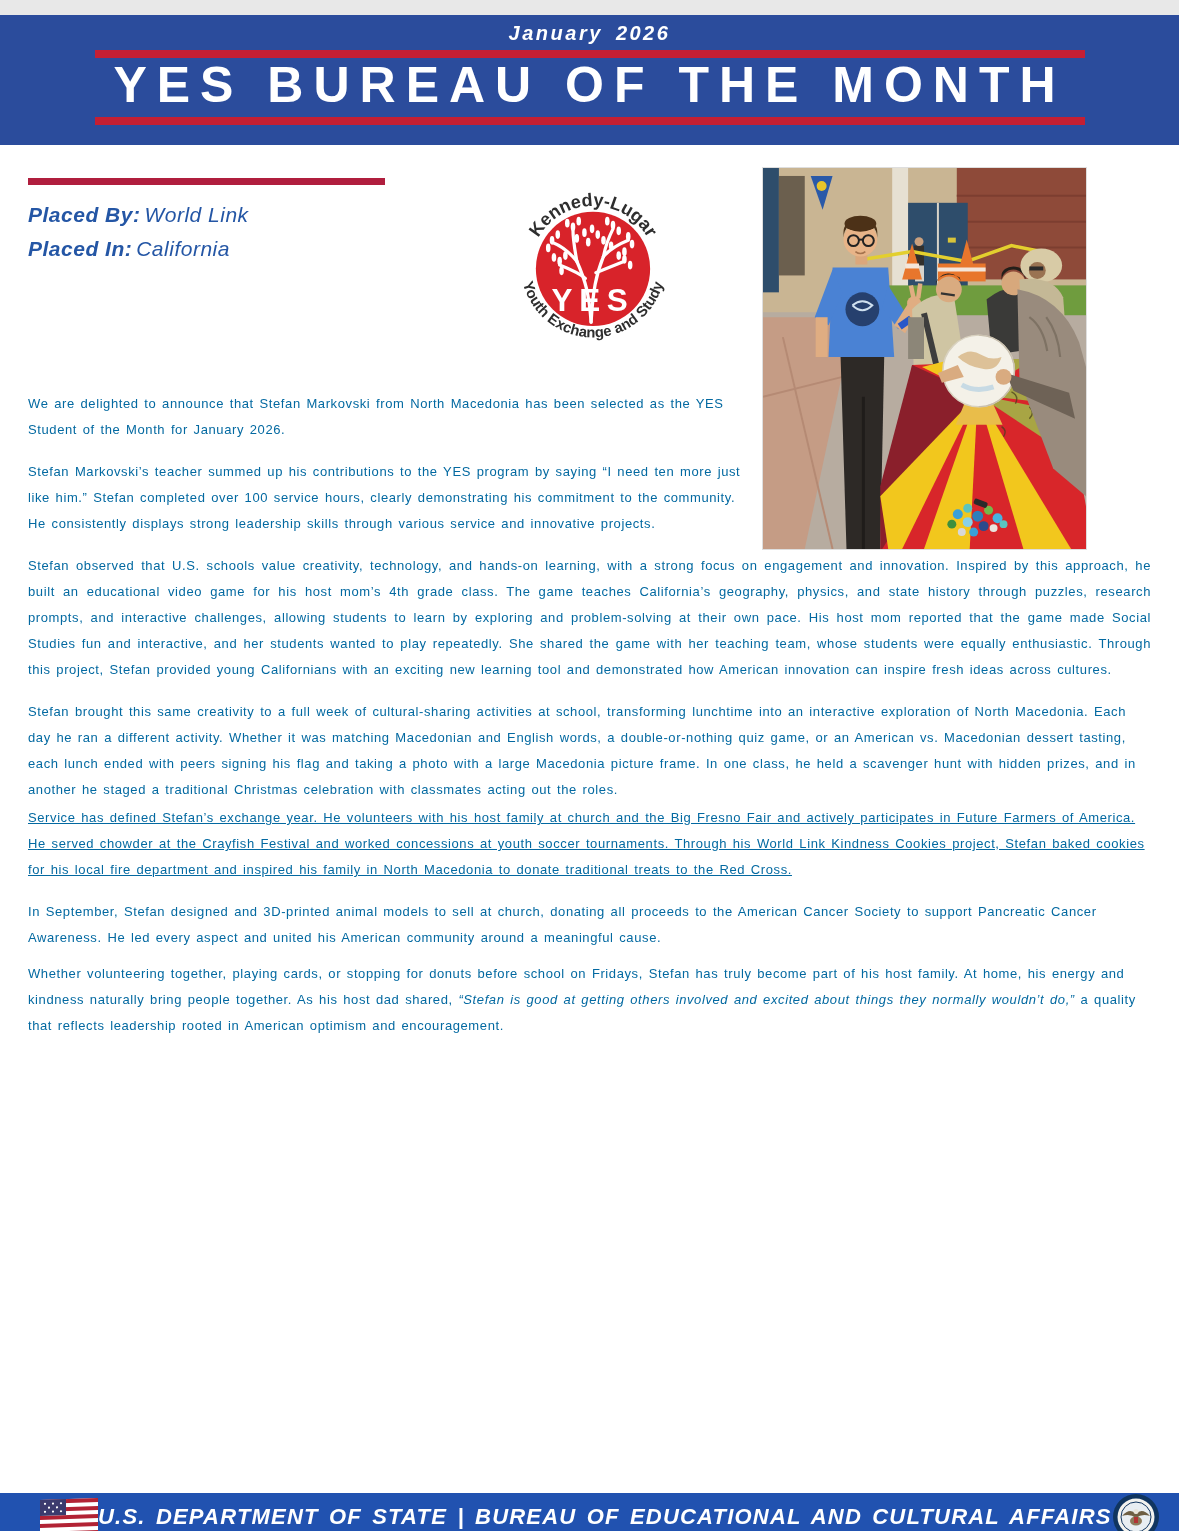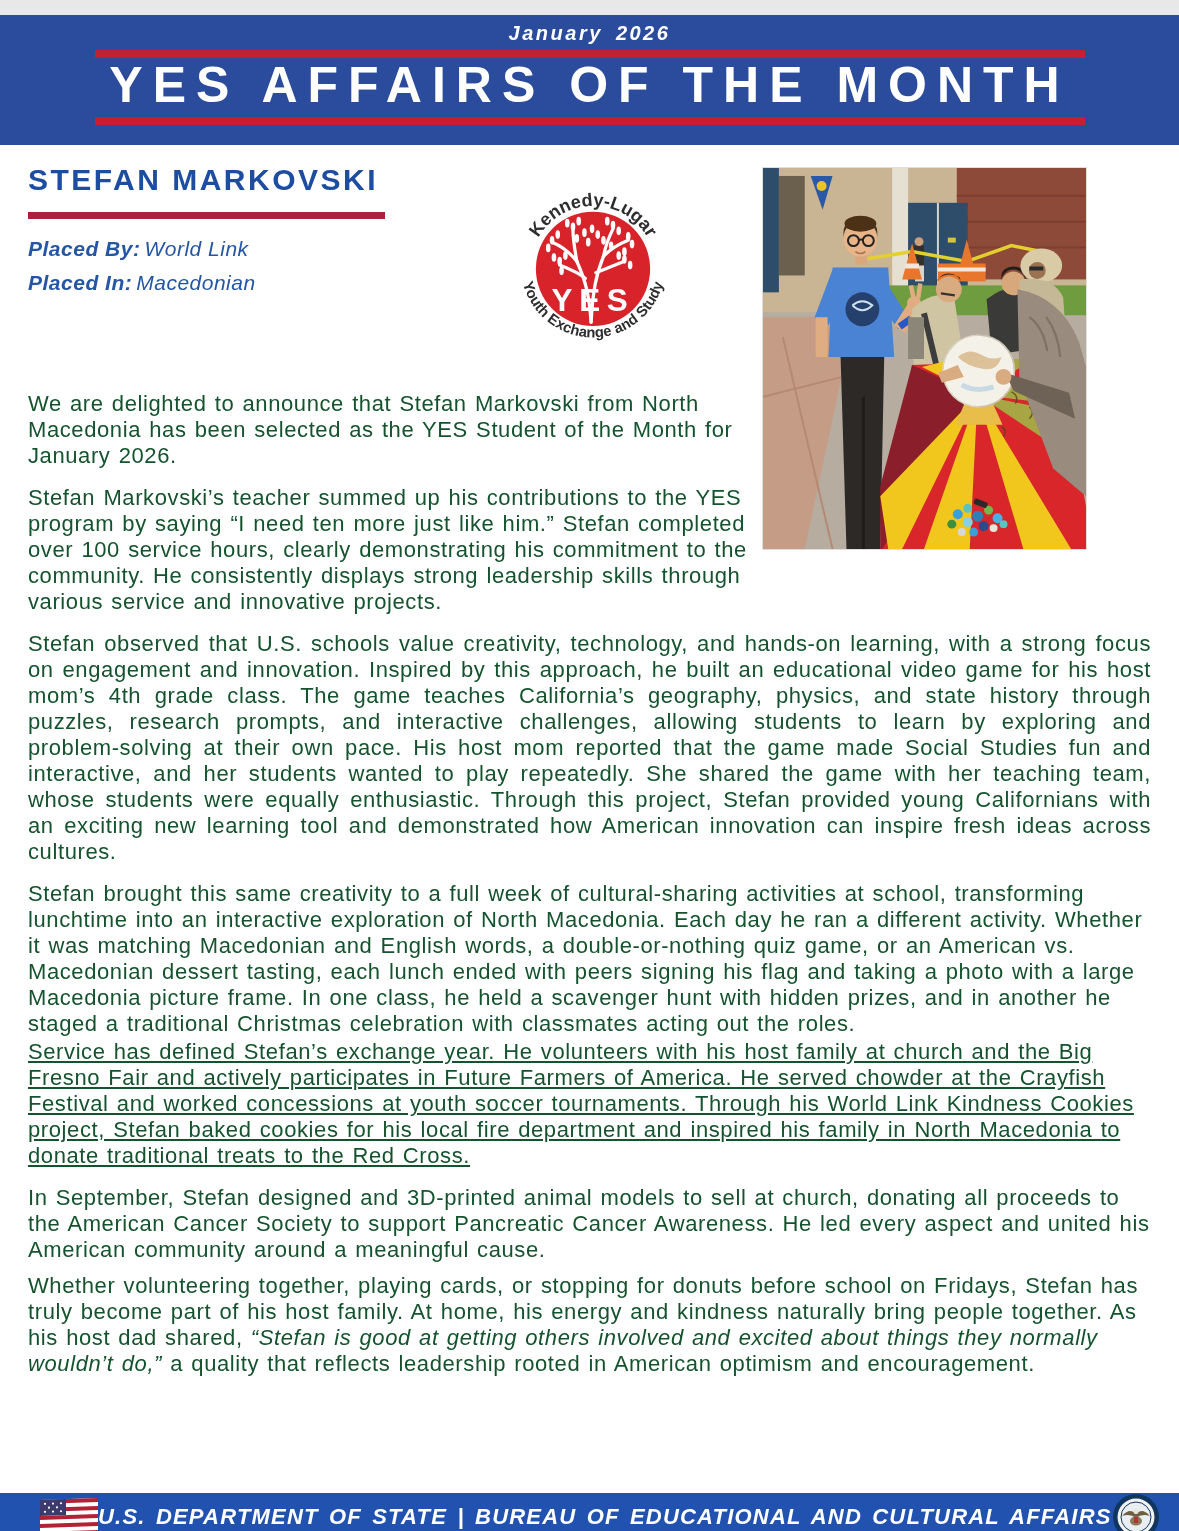--- a/index.html
+++ b/index.html
@@ -25,21 +25,21 @@
   .student-name { font-size:30px; font-weight:800; letter-spacing:2.5px; color:#1d4da1; white-space:nowrap; }
   .name-rule { width:357px; height:7px; background:#b01e3e; margin-top:15px; margin-bottom:18px; }
   .placed-line { font-size:21px; font-style:italic; color:#2456a5; letter-spacing:0.5px; margin-bottom:10px; white-space:nowrap; }
   .placed-label { font-weight:bold; margin-right:4px;text-align:right; }
   .logo-wrap { width:200px; flex:none; margin-left:25px; margin-top:-2px; }
   .logo-wrap svg { display:block; width:200px; height:210px; }
   .photo-frame { position:absolute; left:762px; top:22px; width:325px; height:383px;
     border:1px solid #dedede; background:#cbbda5; }
   .photo-frame svg { display:block; width:100%; height:100%; }
   
-  .body-text { font-size:22px; line-height:26px; color:#14532d;
+  .body-text { font-size:13px; line-height:26px; color:#0369a1;
     letter-spacing:0.6px; word-spacing:1.5px; margin:0 0 16px 0; }
   .col { max-width:722px; }
   .p3 { margin-top:14px; text-align:justify; }
   .p4 { margin-bottom:2px; }
   .p5 { margin-bottom:16px;text-decoration:underline; }
   .p6 { margin-bottom:10px; }
   .p7 em { font-style:italic; }
   
   .footer { position:absolute; left:0; top:1478px; width:1179px; height:50px;
     background:#2152b0; display:flex; align-items:center; padding:0 40px;
@@ -50,32 +50,31 @@
   .footer-seal { flex:none; width:48px; height:48px; }
 </style>
 </head>
 <body>
 
 <div class="page">
 
   <header class="banner">
     <div class="banner-date">January 2026</div>
     <div class="banner-rule rule-top"></div>
-    <div class="banner-title">YES AFFAIRS OF THE MONTH</div>
+    <div class="banner-title">YES BUREAU OF THE MONTH</div>
     <div class="banner-rule rule-bottom"></div>
   </header>
 
   <main class="content">
 
     <div class="top-row">
       <section class="student-info">
-        <h2 class="student-name">STEFAN MARKOVSKI</h2>
         <div class="name-rule"></div>
         <p class="placed-line"><span class="placed-label">Placed By:</span><span class="placed-value">World Link</span></p>
-        <p class="placed-line"><span class="placed-label">Placed In:</span><span class="placed-value">Macedonian</span></p>
+        <p class="placed-line"><span class="placed-label">Placed In:</span><span class="placed-value">California</span></p>
       </section>
 
       <div class="logo-wrap">
         <svg viewBox="0 0 210 210" xmlns="http://www.w3.org/2000/svg">
           <defs>
             <path id="arcTop" d="M 39 108 A 66 66 0 0 1 171 108" fill="none"></path>
             <path id="arcBottom" d="M 29 104 A 76 76 0 0 0 181 104" fill="none"></path>
           </defs>
           <text font-family="Liberation Sans, sans-serif" font-size="19" font-weight="bold" fill="#2e2e2e">
             <textPath href="#arcTop" startOffset="50%" text-anchor="middle">Kennedy-Lugar</textPath>

